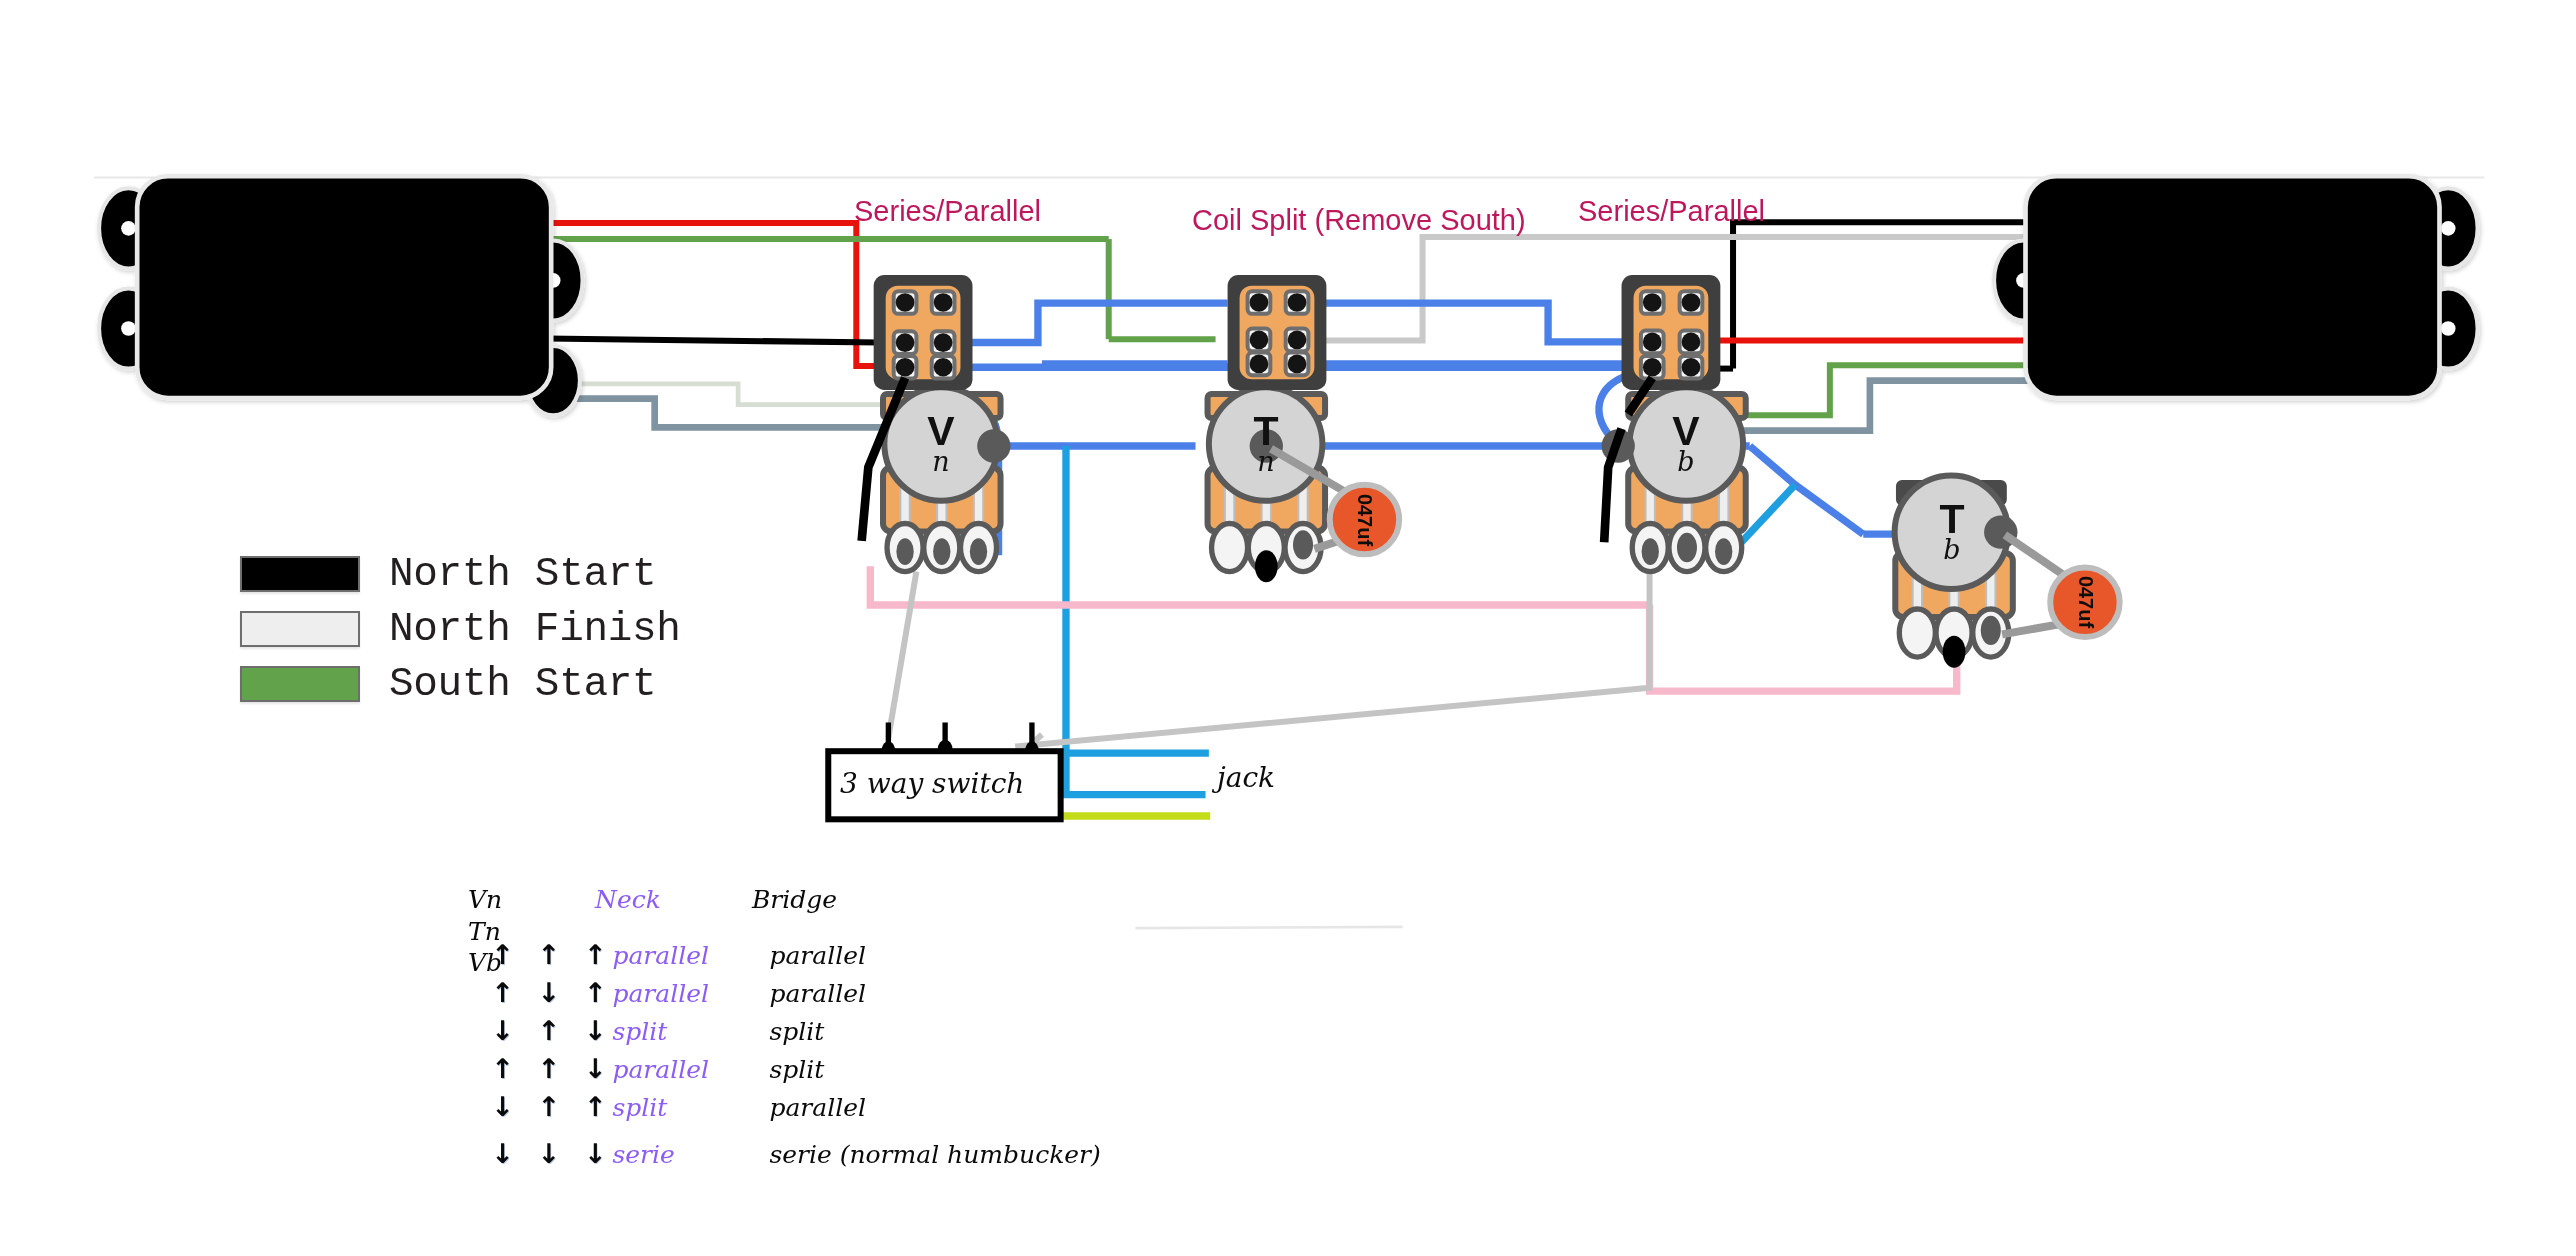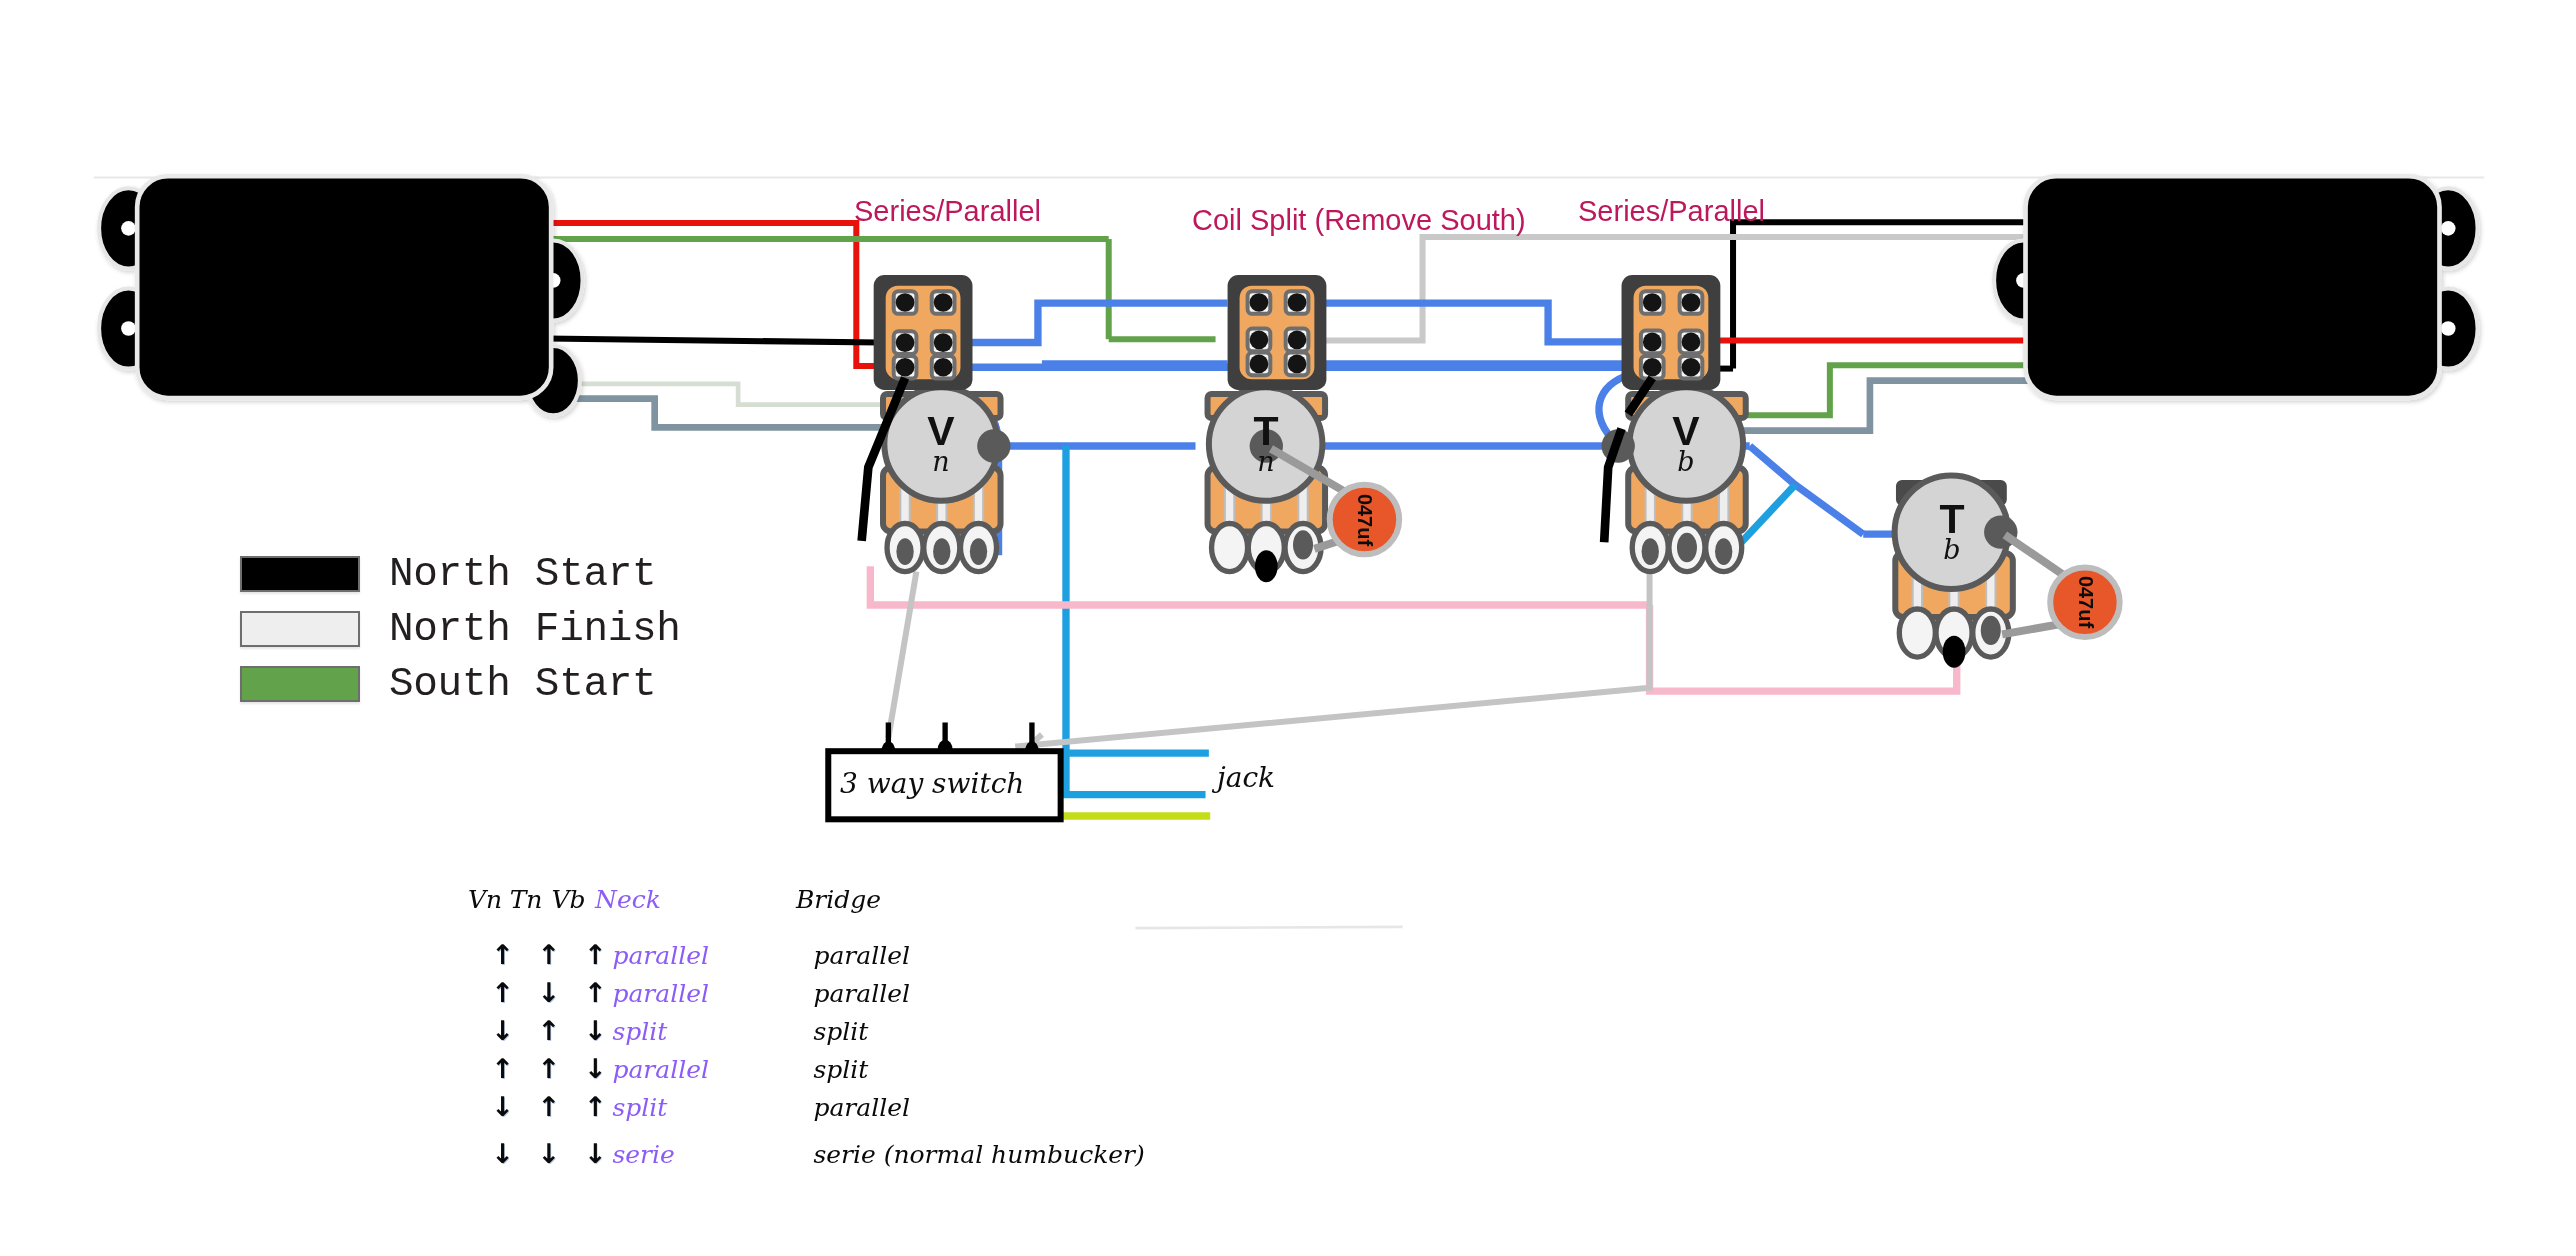--- a/index.html
+++ b/index.html
@@ -95,20 +95,21 @@
     font-style: normal;
     font-weight: bold;
   }
   .col-arrows.head {
     font-family: "DejaVu Serif", serif;
     font-style: italic;
     font-weight: normal;
     font-size: 25px;
     gap: 6.7px;
     width: 127px;
+    flex-direction: column;
   }
   .col-arrows.head span { width: 35px; }
   .col-arrows span.arw {
     width: 35px;
     text-align: center;
     display: inline-block;
     text-shadow: 0.7px 0.7px 0 rgba(120,150,200,0.55);
   }
   .col-neck {
     width: 157px;
@@ -116,21 +117,20 @@
     font-family: "DejaVu Serif", serif;
     font-style: italic;
     color: #8b5cf6;
   }
   .col-bridge {
     font-size: 25px;
     font-family: "DejaVu Serif", serif;
     font-style: italic;
     color: #0a0a0a;
     white-space: nowrap;
-    margin-left: 44px;
   }
   .col-arrows.indent { padding-left: 17.4px; }
   
   .abs { position: absolute; }
 </style>
 </head>
 <body>
 
 <div id="stage">
 

